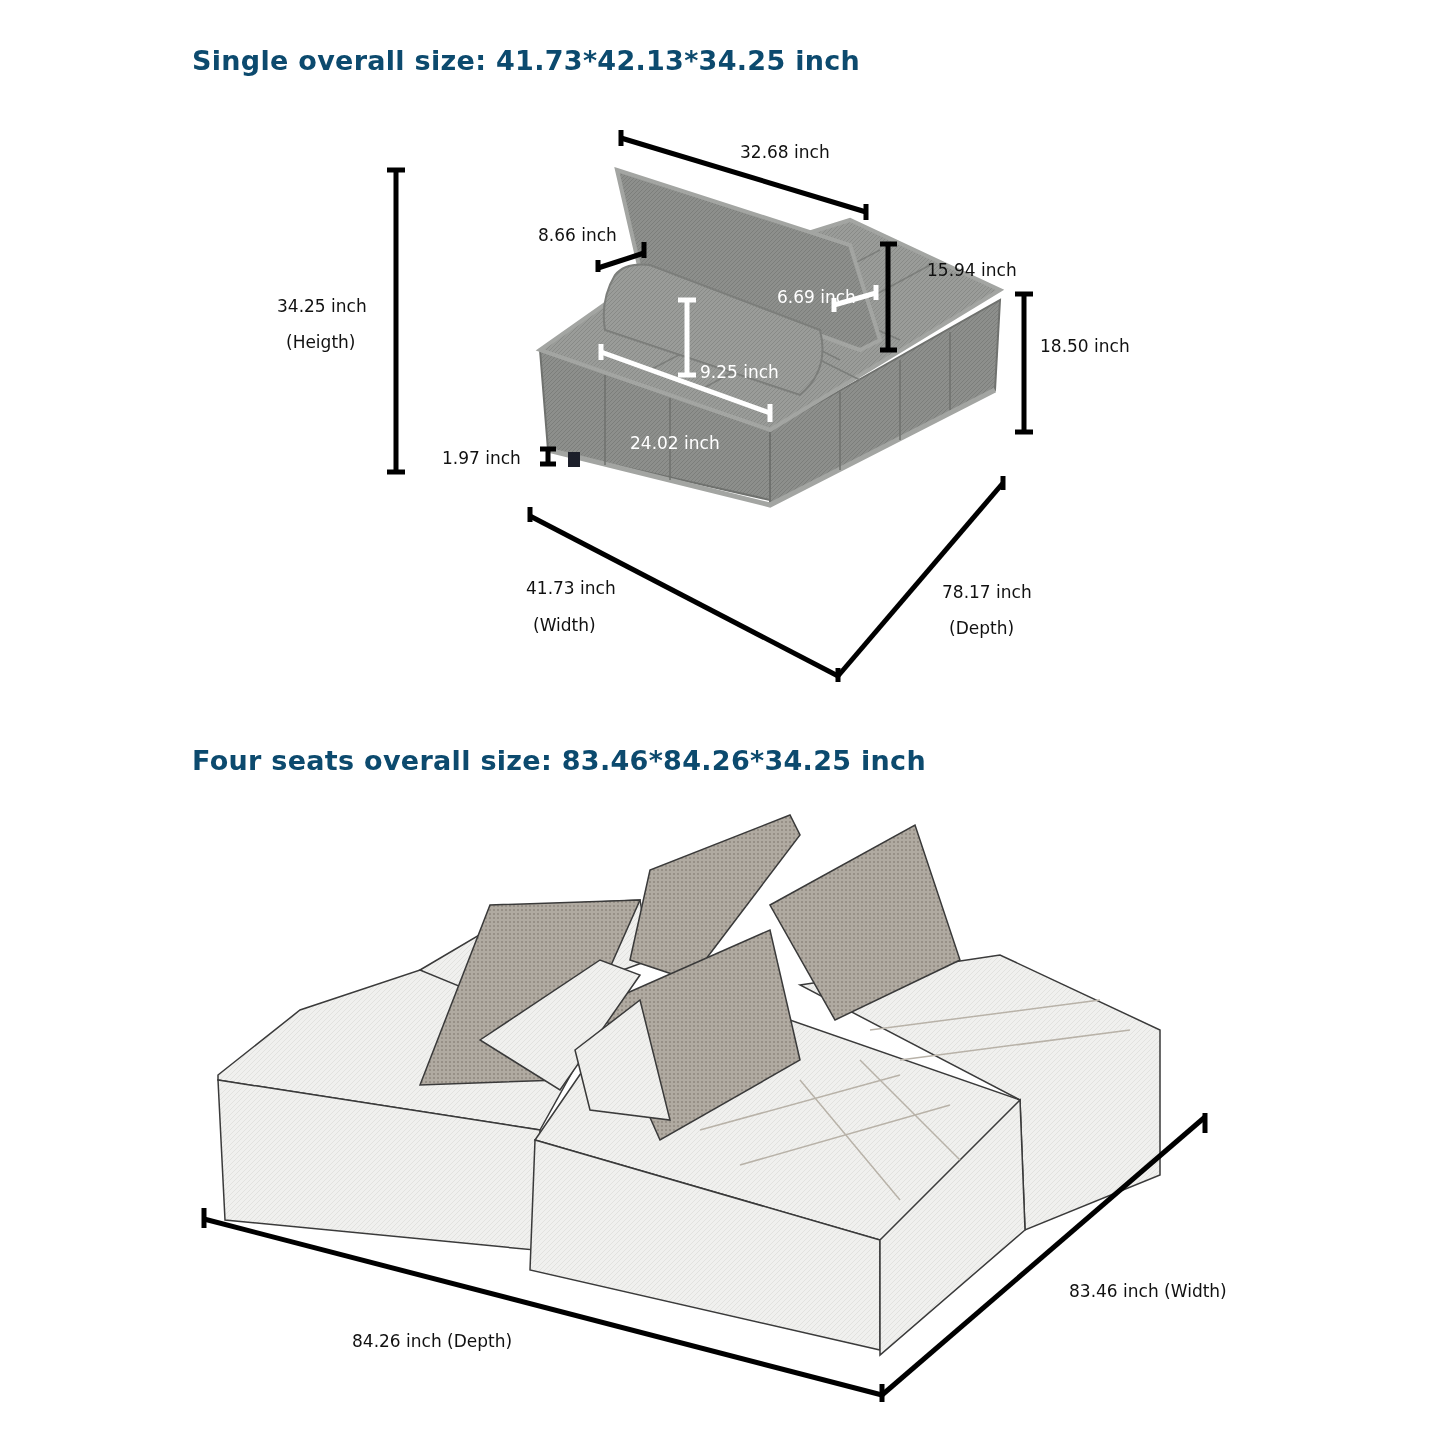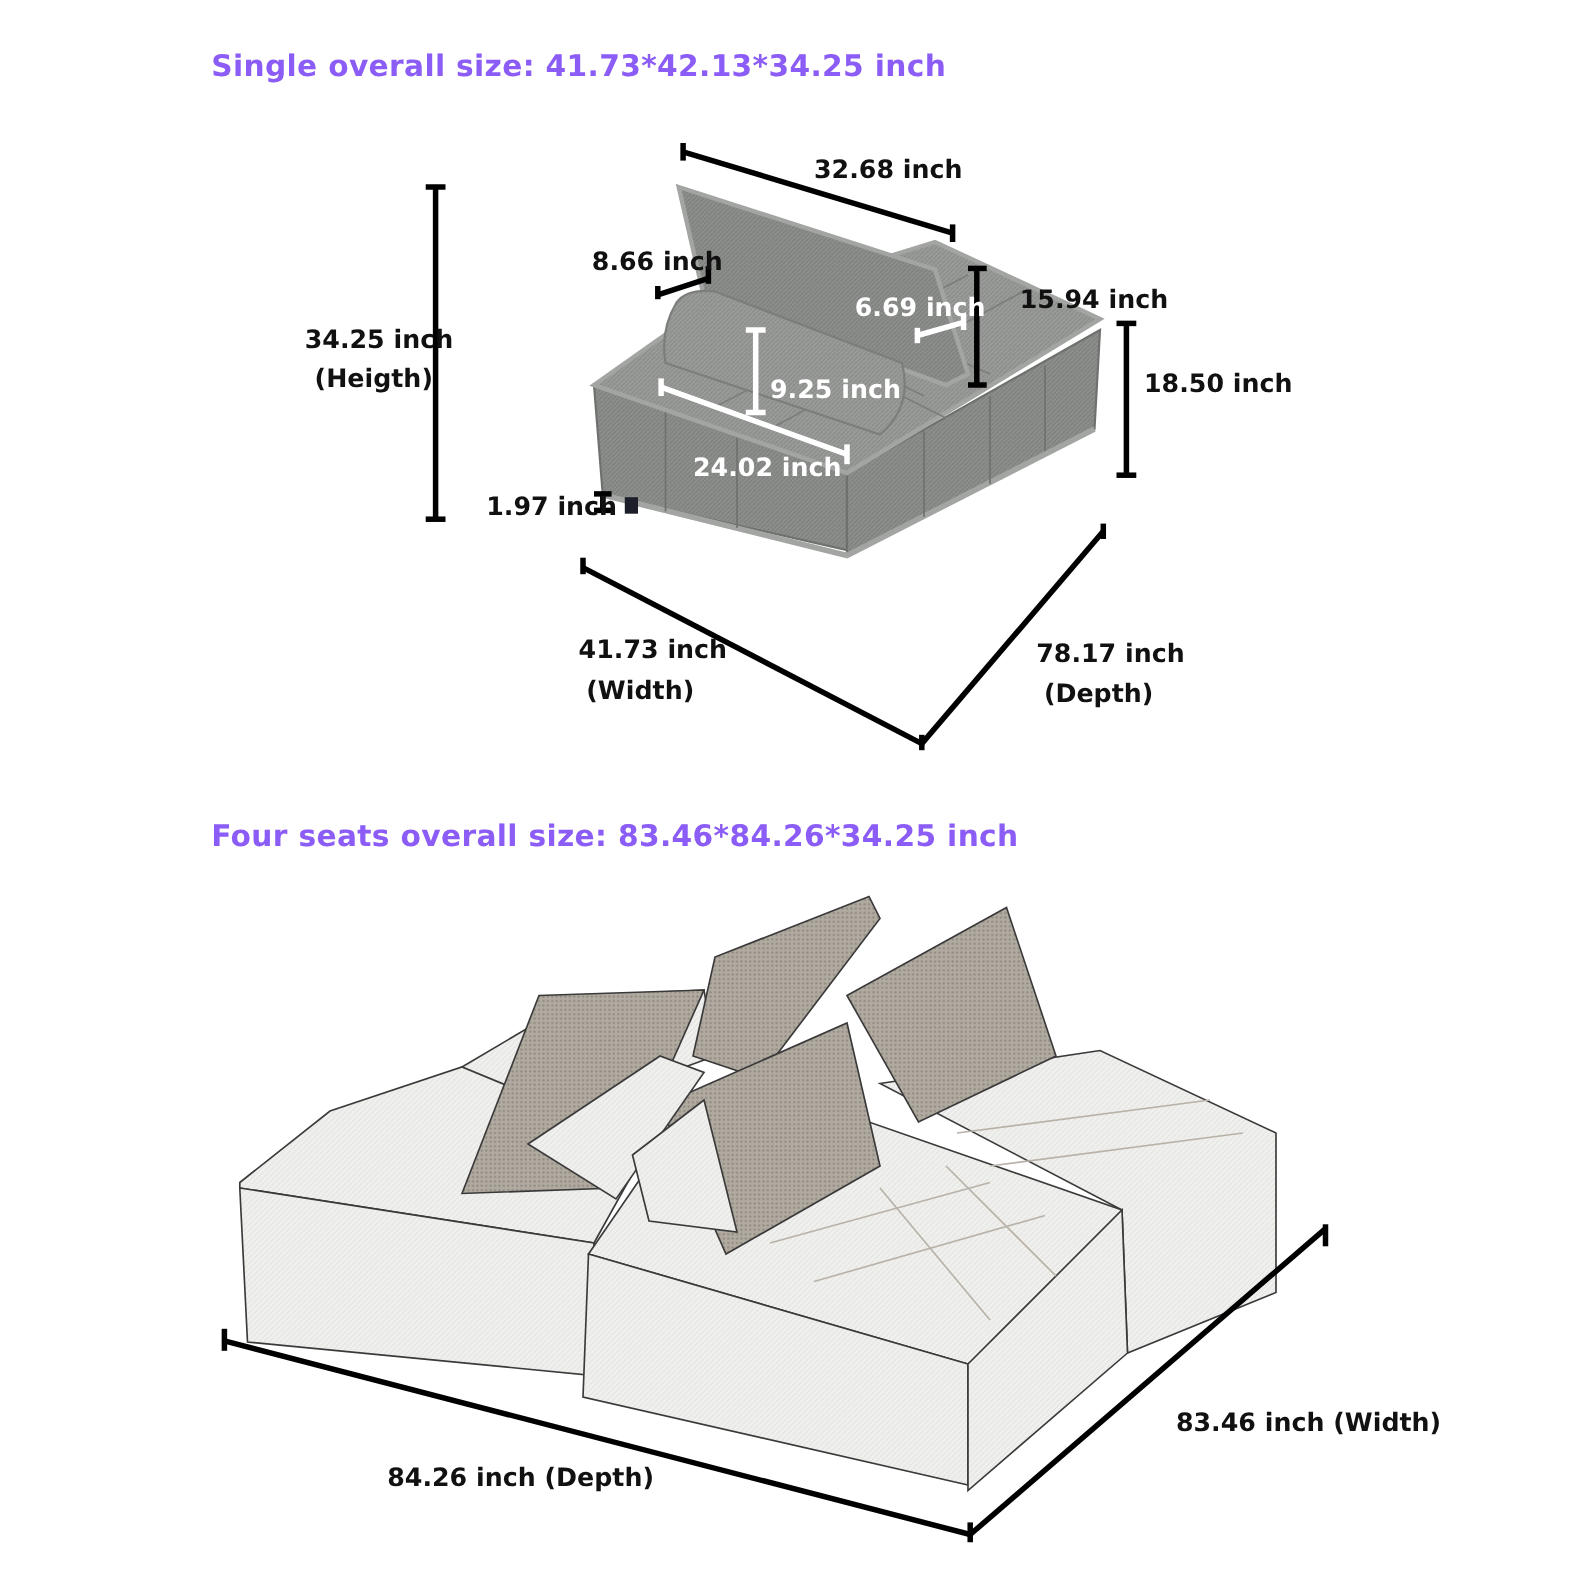--- a/index.html
+++ b/index.html
@@ -1,19 +1,19 @@
 <!DOCTYPE html>
 <html><head>
   <meta charset="utf-8">
   <style>
     html, body { margin: 0; padding: 0; background: #ffffff; }
     body { width: 1445px; height: 1445px; position: relative; overflow: hidden; font-family: "DejaVu Sans", sans-serif; }
-    .title { position: absolute; font-weight: bold; font-size: 27px; color: #8b5cf6; letter-spacing: 0.3px; white-space: nowrap; }
-    .lbl { position: absolute; font-weight: bold; font-size: 23px; color: #111; white-space: nowrap; }
-    .lbl.white { color: #ffffff; }
+    .title { position: absolute; font-weight: bold; font-size: 27px; color: #0c4a6e; letter-spacing: 0.3px; white-space: nowrap; }
+    .lbl { position: absolute; font-weight: normal; font-size: 17px; color: #111; white-space: nowrap; }
+    .lbl.white { color: #ffffff; margin-top: 20px; }
     .lbl.center { }
     svg.stage { position: absolute; left: 0; top: 0; }
   </style>
 </head>
 <body>
 
 <div class="title" style="left:192px; top:45px;">Single overall size: 41.73*42.13*34.25 inch</div>
 <div class="title" style="left:192px; top:745px;">Four seats overall size: 83.46*84.26*34.25 inch</div>
 
 <svg class="stage" width="1445" height="1445" viewBox="0 0 1445 1445">

